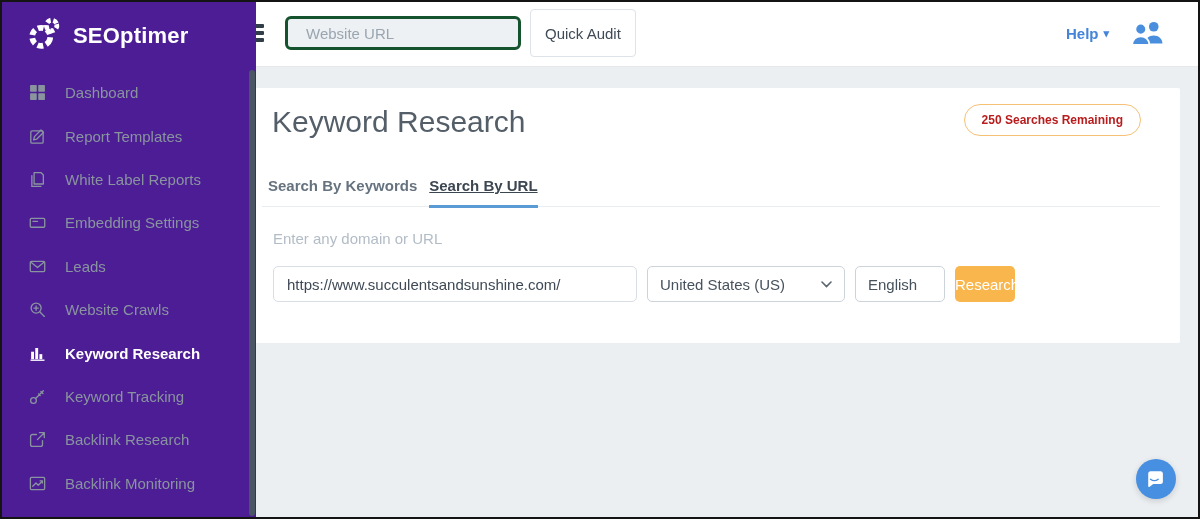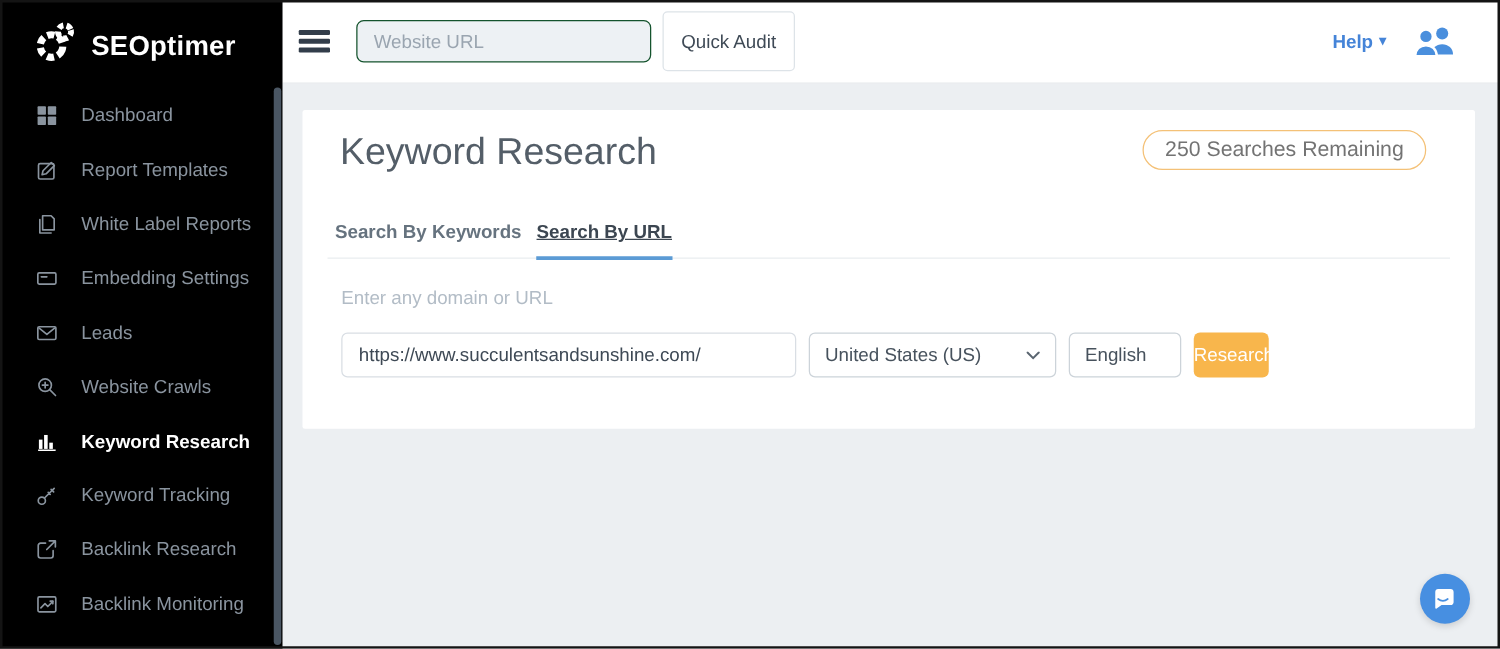--- a/index.html
+++ b/index.html
@@ -4,48 +4,48 @@
 <style>
   * { margin:0; padding:0; box-sizing:border-box; }
   html,body { width:1200px; height:519px; }
   body {
     font-family:"Liberation Sans", sans-serif;
     position:relative; background:#eceff2; overflow:hidden;
   }
   .frame { position:absolute; inset:0; border:2px solid #141414; z-index:60; pointer-events:none; }
 
   
-  .sidebar { position:absolute; left:0; top:0; width:226px; height:519px; background:#000000; z-index:5; }
+  .sidebar { position:absolute; left:0; top:0; width:256px; height:519px; background:#4c1d95; z-index:5; }
   .logo-row { display:flex; align-items:center; gap:9px; padding:15px 0 0 26px; }
   .brand-name { color:#ffffff; font-size:22px; font-weight:700; letter-spacing:.2px; }
   .nav { position:absolute; top:71px; left:0; right:0; }
   .nav-item { display:flex; align-items:center; height:43.4px; padding-left:28px; color:#8a949f; font-size:15px; cursor:pointer; }
   .nav-item .nav-ico { width:18px; height:18px; display:flex; align-items:center; justify-content:center; flex:0 0 18px; }
   .nav-item .nav-ico svg { width:17px; height:17px; }
   .nav-item span.lbl { margin-left:19px; white-space:nowrap; }
   .nav-item.active { color:#ffffff; font-weight:700; }
   .scroll-strip { position:absolute; right:1px; top:70px; bottom:3px; width:6px; background:#4a5663; border-radius:3px; }
 
   
   .topbar { position:absolute; left:226px; top:0; right:0; height:67px; background:#ffffff; border-bottom:1px solid #e6e9ec; display:flex; align-items:center; z-index:4; }
   .hamburger { margin-left:13px; width:25px; cursor:pointer; }
   .hamburger div { height:3.2px; background:#323d4a; border-radius:1px; margin:3.8px 0; }
-  .url-input { margin-left:21px; width:236px; height:34px; background:#edf1f4; border:1px solid #14532d; border-radius:6px; padding:0 13px; font-size:15px; color:#3f4a56; font-family:"Liberation Sans",sans-serif; outline:none; }
+  .url-input { margin-left:21px; width:236px; height:34px; background:#edf1f4; border:3px solid #14532d; border-radius:6px; padding:0 18px; font-size:15px; color:#3f4a56; font-family:"Liberation Sans",sans-serif; outline:none; }
   .url-input::placeholder { color:#9aa5b0; }
   .quick-audit { margin-left:9px; height:48px; padding:0 14px; background:#ffffff; border:1px solid #dde3e8; border-radius:4px; font-size:15px; color:#3f4a56; font-weight:500; font-family:"Liberation Sans",sans-serif; cursor:pointer; }
   .topbar-right { margin-left:auto; display:flex; align-items:center; gap:22px; padding-right:36px; }
   .help-link { color:#4584d8; font-weight:700; font-size:15px; display:flex; align-items:center; gap:5px; text-decoration:none; cursor:pointer; }
   .help-caret { font-size:11px; line-height:1; }
   .users-btn { display:flex; align-items:center; cursor:pointer; }
 
   
   .main { position:absolute; left:226px; top:68px; right:0; bottom:0; background:#eceff2; }
   .card { position:absolute; left:16px; top:20px; width:938px; height:255px; background:#ffffff; border-radius:2px; }
   .card-title { position:absolute; left:30px; top:17px; font-size:30px; font-weight:400; color:#545e68; }
-  .badge { position:absolute; right:39px; top:16px; height:32px; display:flex; align-items:center; border:1px solid #f4c177; color:#737373; border-radius:16px; padding:0 17px; font-size:17px; }
+  .badge { position:absolute; right:39px; top:16px; height:32px; display:flex; align-items:center; border:1px solid #f4c177; color:#b91c1c; border-radius:16px; padding:0 17px; font-size:12px;font-weight:bold; }
   .tabs { position:absolute; left:20px; right:20px; top:89px; border-bottom:1px solid #e9edf0; display:flex; gap:12px; padding-left:6px; }
   .tab { font-size:15px; font-weight:700; color:#66737f; padding-bottom:11px; cursor:pointer; border-bottom:3px solid transparent; margin-bottom:-2px; }
   .tab.active { color:#3c4651; border-bottom-color:#5b9bd5;text-decoration:underline; }
   .form-label { position:absolute; left:31px; top:142px; font-size:15px; color:#b2bcc6; }
   .form-row { position:absolute; left:31px; top:178px; display:flex; gap:10px; }
   .url-field { width:364px; height:36px; border:1px solid #d9dee4; border-radius:5px; padding:0 13px; font-size:15px; color:#3e4955; font-family:"Liberation Sans",sans-serif; outline:none; }
   .select { height:36px; border:1px solid #ccd3d9; border-radius:5px; background:#fff; display:flex; align-items:center; justify-content:space-between; padding:0 12px; font-size:15px; color:#47525d; cursor:pointer; }
   .select.country { width:198px; }
   .select.language { width:90px;gap:27px; }
   .select svg { margin-left:8px; }

